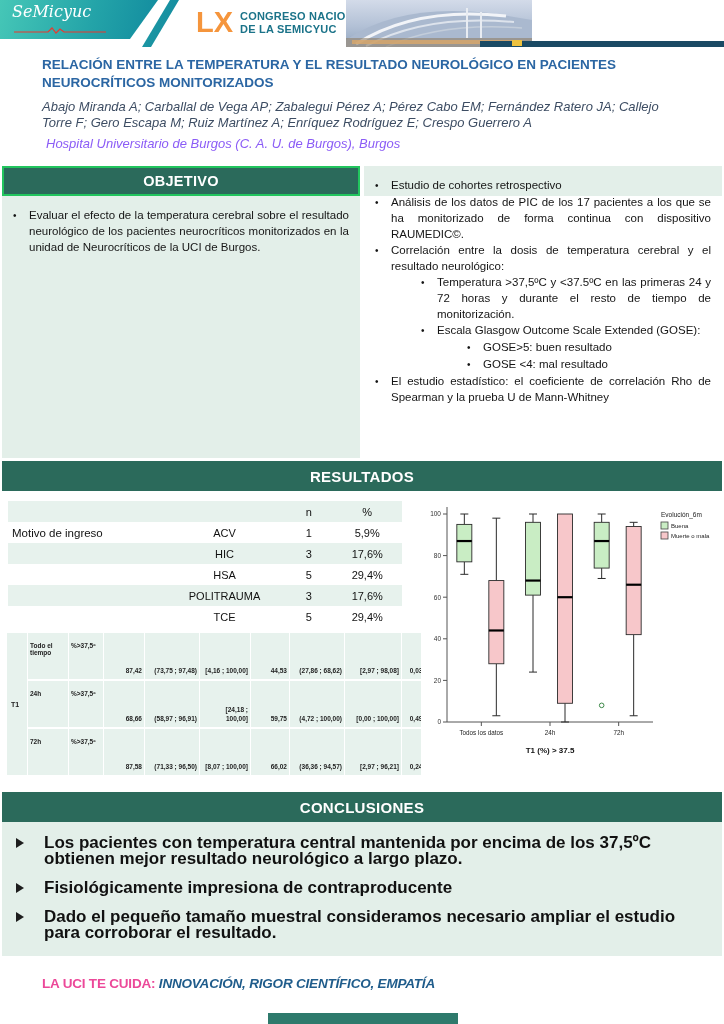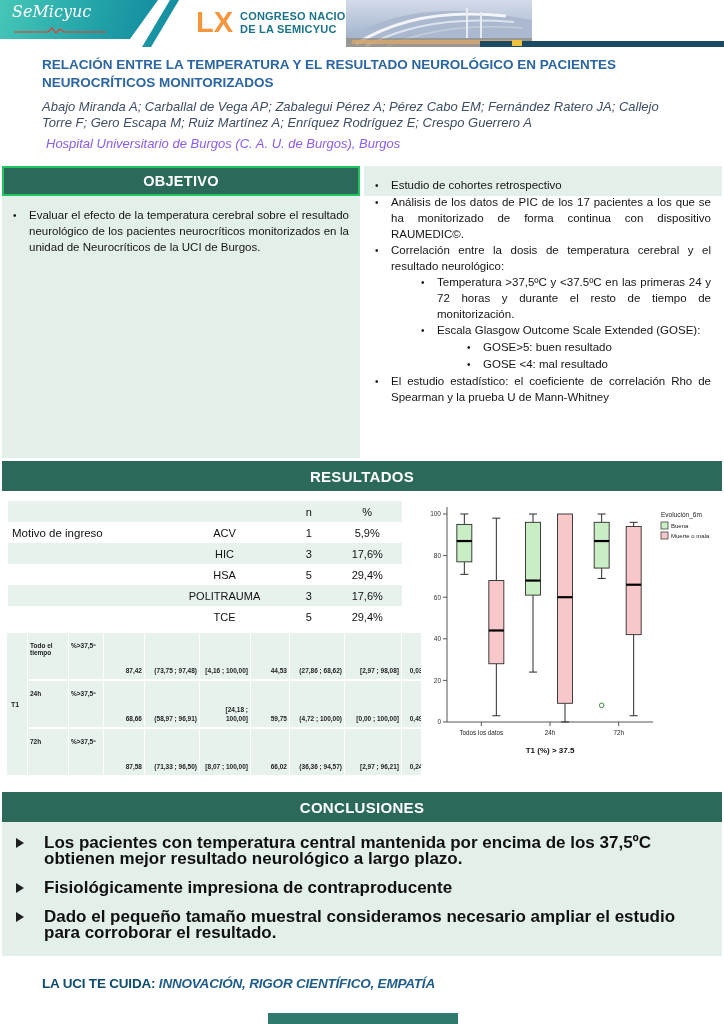--- a/index.html
+++ b/index.html
@@ -79,21 +79,21 @@
   
   .conc-body{margin:0 2px;background:#e3efe9;padding:13px 18px 15px 14px;
     display:flex;flex-direction:column;gap:13px;}
   .conc-item{display:grid;grid-template-columns:28px 1fr;font-size:17px;font-weight:700;
     line-height:16px;color:#111;}
   .conc-arrow{width:0;height:0;border-left:8px solid #1d1d1d;border-top:5px solid transparent;
     border-bottom:5px solid transparent;margin-top:3px;}
 
   
   .footer{margin:20px 0 0 42px;font-size:13.5px;font-weight:700;letter-spacing:-.2px;}
-  .footer-prefix{color:#0c4a6e;}
+  .footer-prefix{color:#ec4899;}
   .footer-text{color:#1f5c8b;font-style:italic;}
   .bottom-bar{position:absolute;left:268px;bottom:0;width:190px;height:11px;background:#2e7a6c;}
 </style>
 </head>
 <body>
 
 <div class="page">
 
   <div class="topbar">
     <div class="logo-stripe"></div>

